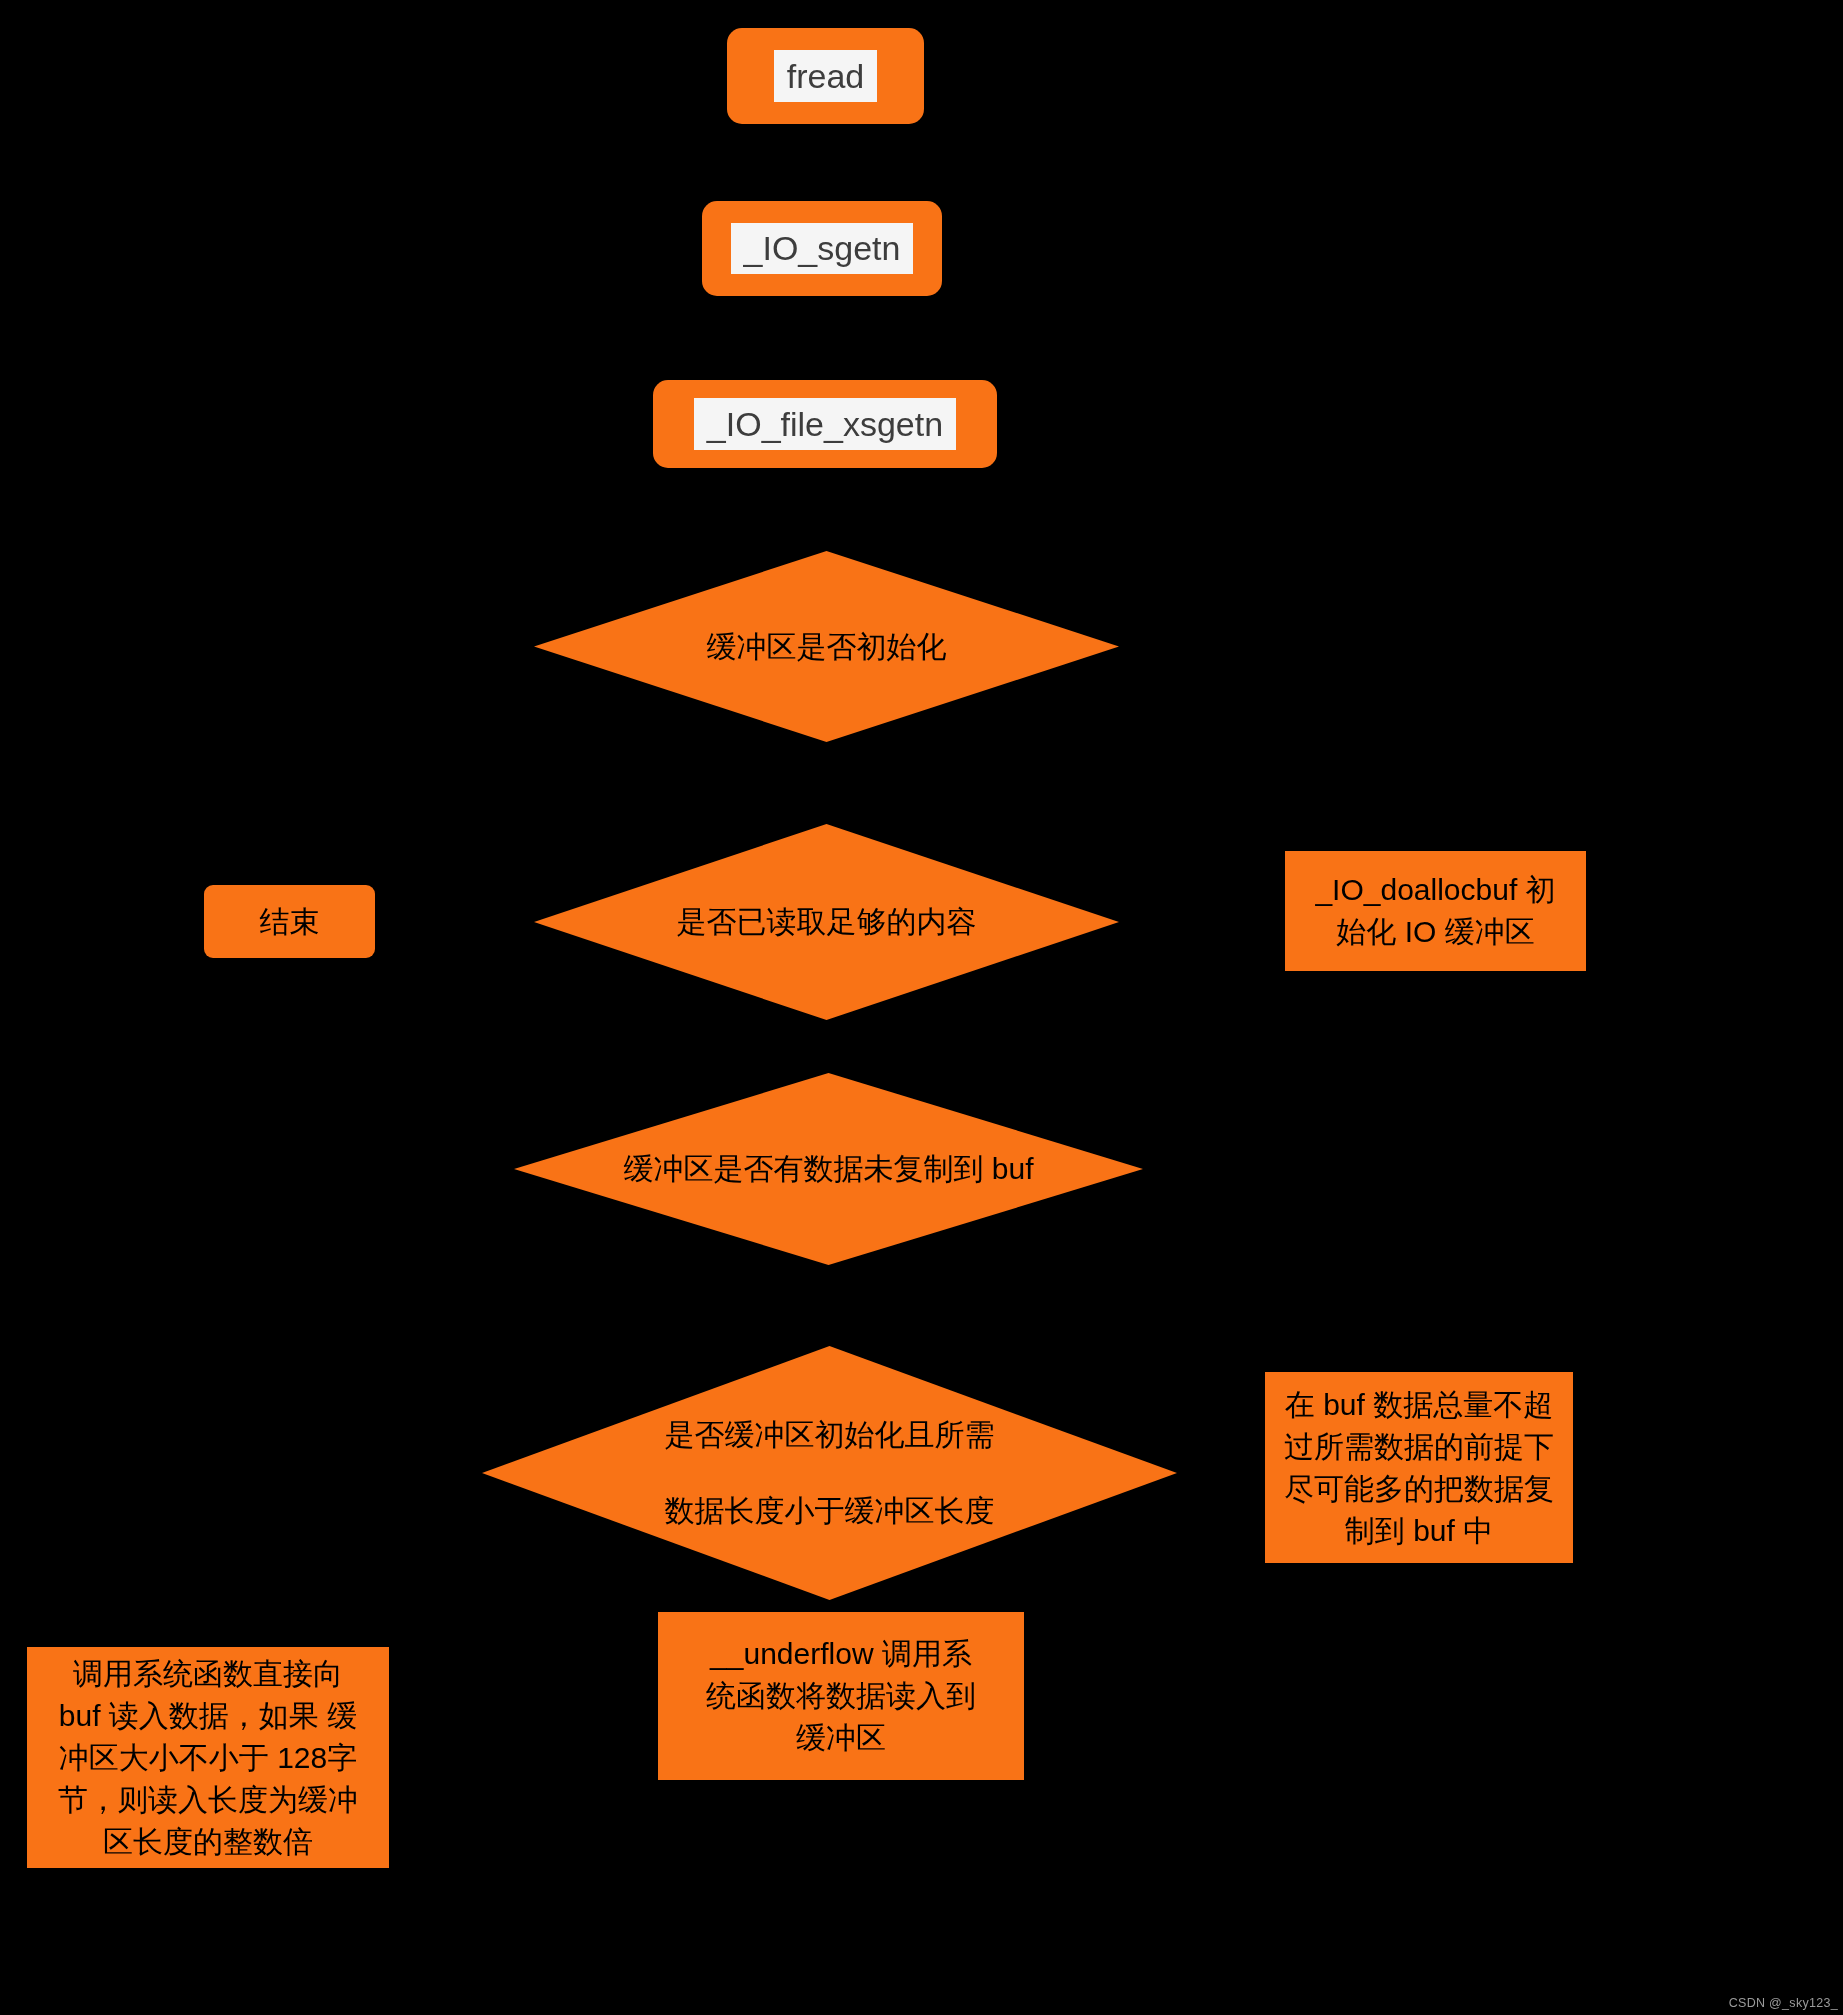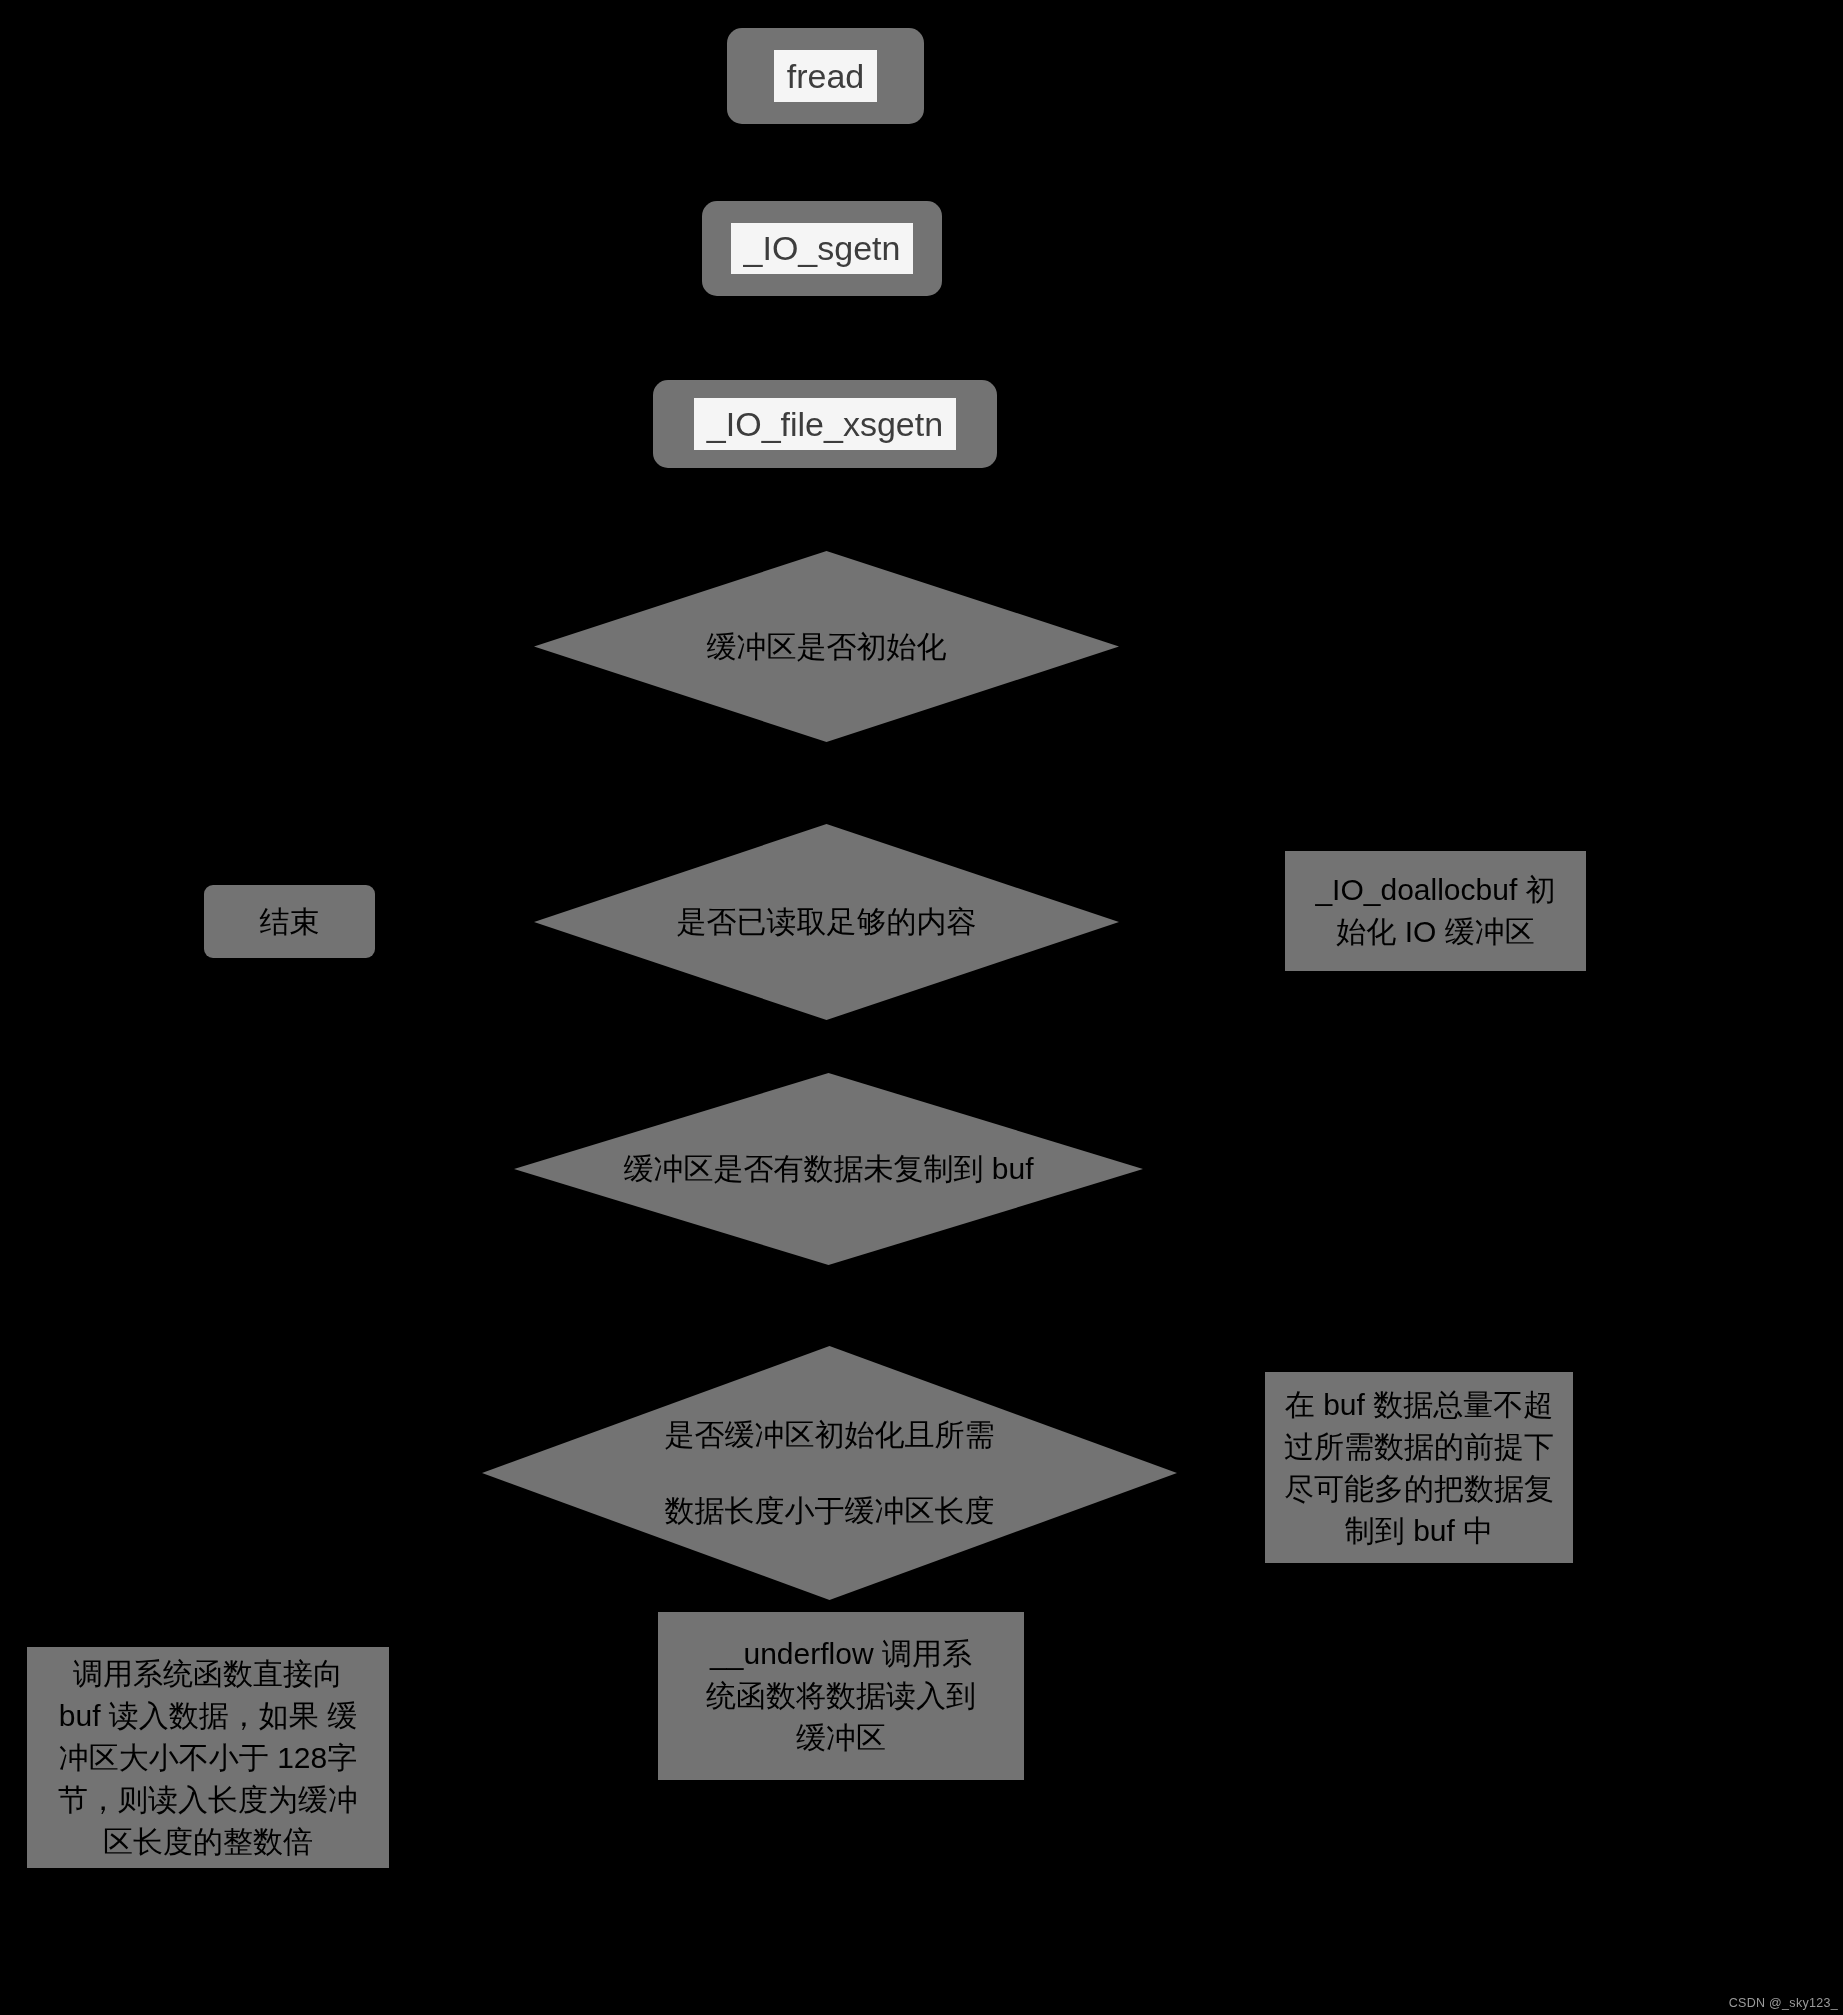--- a/index.html
+++ b/index.html
@@ -5,21 +5,21 @@
   html,body{margin:0;padding:0;background:#000;}
   .canvas{
     position:relative;
     width:1843px;height:2015px;
     background:#000000;
     font-family:"Liberation Sans","DejaVu Sans",sans-serif;
     overflow:hidden;
   }
   .shape{
     position:absolute;
-    background:#737373;
+    background:#f97316;
     display:flex;
     align-items:center;
     justify-content:center;
     text-align:center;
     box-sizing:border-box;
   }
   .rounded{border-radius:15px;}
   .rounded-sm{border-radius:11.2px;}
   .diamond{
     clip-path:polygon(50% 0%,100% 50%,50% 100%,0% 50%);

